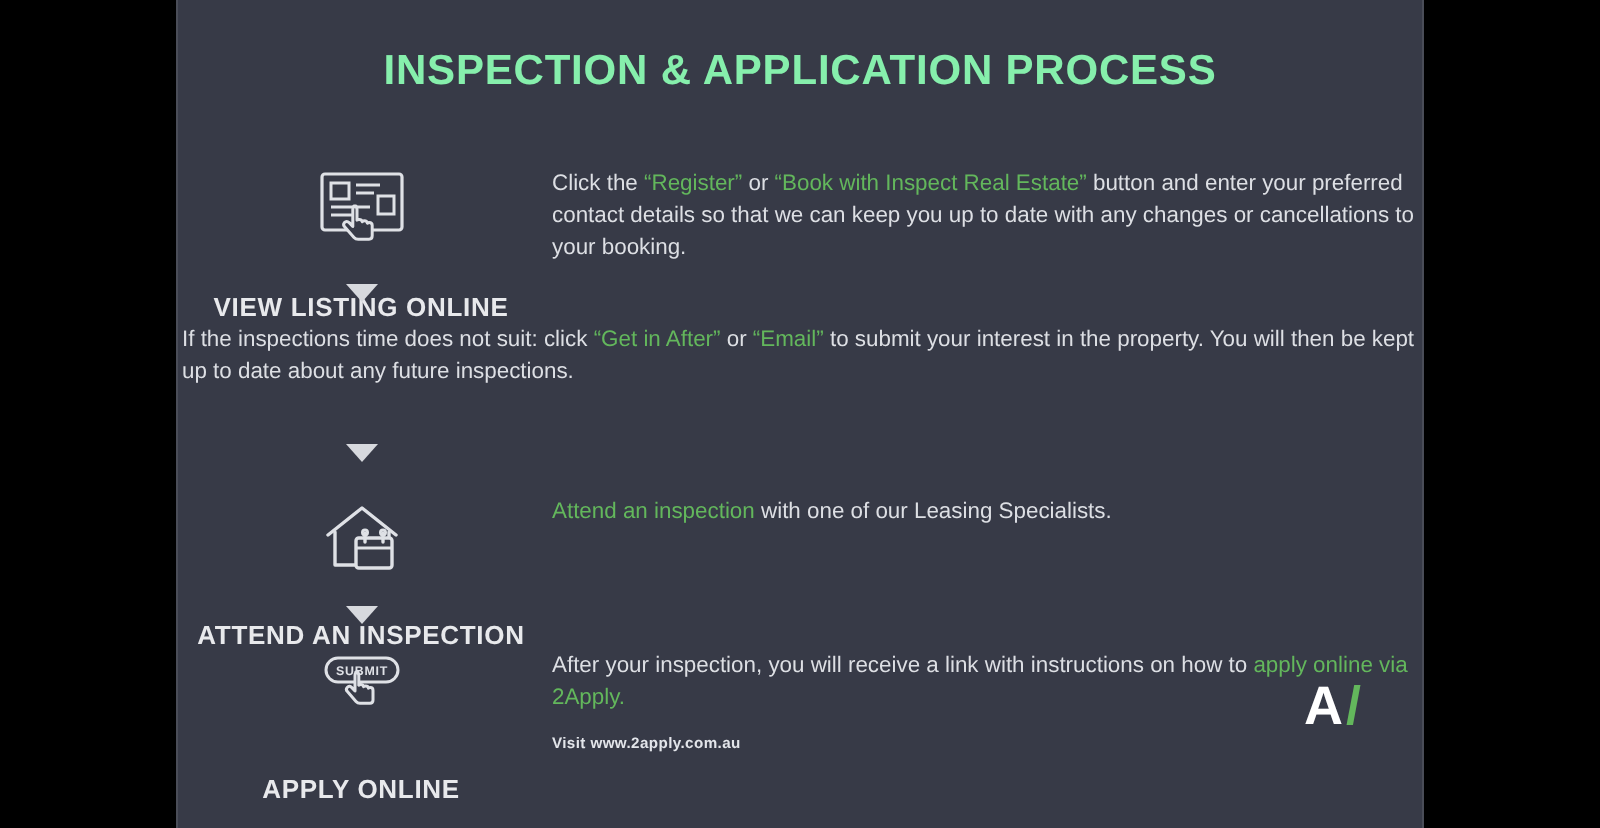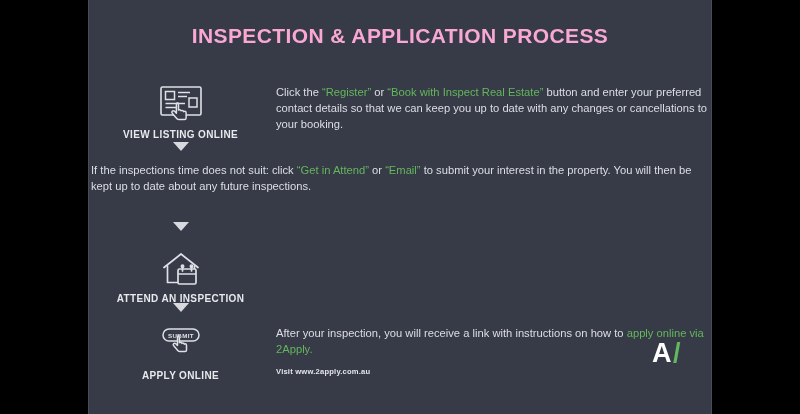--- a/index.html
+++ b/index.html
@@ -41,21 +41,21 @@
   }
   .edge-line.left  { left: 0; }
   .edge-line.right { right: 0; }
 
   #title {
     position: absolute;
     left: 0;
     top: 24px;
     width: 624px;
     text-align: center;
-    color: #f9a8d4;
+    color: #86efac;
     font-size: 21px;
     font-weight: bold;
     letter-spacing: 0.4px;
   }
 
   
   .step {
     position: absolute;
     left: 0;
     width: 624px;
@@ -73,23 +73,23 @@
 
   .icon-box {
     width: 58px;
     height: 42px;
     display: flex;
     align-items: center;
     justify-content: center;
   }
 
   .step-label {
-    margin-top: 3px;
+    margin-top: 20px;
     color: #e8e9ec;
-    font-size: 10px;
+    font-size: 13px;
     font-weight: bold;
     letter-spacing: 0.35px;
     white-space: nowrap;
     text-align: left;
   }
 
   .step-body {
     flex: 1 1 auto;
     padding-left: 3px;
     color: #dddfe4;
@@ -174,21 +174,21 @@
         <span>Click the </span><span class="hl">“Register”</span><span> or </span><span class="hl">“Book with Inspect Real Estate”</span><span> button and enter your preferred contact details so that we can keep you up to date with any changes or cancellations to your booking.</span>
       </div>
     </div>
 
     <div class="connector" style="top:142px;">
       <div class="tri"></div>
     </div>
 
     <div class="step" style="top:162px;">
       <div class="step-body">
-        <span>If the inspections time does not suit: click </span><span class="hl">“Get in Attend”</span><span> or </span><span class="hl">“Email”</span><span> to submit your interest in the property. You will then be kept up to date about any future inspections.</span>
+        <span>If the inspections time does not suit: click </span><span class="hl">“Get in After”</span><span> or </span><span class="hl">“Email”</span><span> to submit your interest in the property. You will then be kept up to date about any future inspections.</span>
       </div>
     </div>
 
     <div class="connector" style="top:222px;">
       <div class="tri"></div>
     </div>
 
     <div class="step" style="top:248px;">
       <div class="step-icon-col">
         <div class="icon-box">
@@ -199,20 +199,23 @@
             <rect x="20" y="20" width="18" height="15" rx="1.4" fill="#373a47" stroke="#dfe1e6" stroke-width="1.7"></rect>
             <line x1="20" y1="25" x2="38" y2="25" stroke="#dfe1e6" stroke-width="1.5"></line>
             <line x1="24.5" y1="17.5" x2="24.5" y2="22" stroke="#dfe1e6" stroke-width="1.7" stroke-linecap="round"></line>
             <line x1="33.5" y1="17.5" x2="33.5" y2="22" stroke="#dfe1e6" stroke-width="1.7" stroke-linecap="round"></line>
             <circle cx="24.5" cy="17.3" r="1.3" fill="none" stroke="#dfe1e6" stroke-width="1.4"></circle>
             <circle cx="33.5" cy="17.3" r="1.3" fill="none" stroke="#dfe1e6" stroke-width="1.4"></circle>
           </svg>
         </div>
         <div class="step-label">ATTEND AN INSPECTION</div>
       </div>
+      <div class="step-body">
+        <span class="hl">Attend an inspection</span><span> with one of our Leasing Specialists.</span>
+      </div>
     </div>
 
     <div class="connector" style="top:303px;">
       <div class="tri"></div>
     </div>
 
     <div class="step" style="top:325px;">
       <div class="step-icon-col">
         <div class="icon-box">
           <svg width="52" height="42" viewBox="0 0 52 42">

